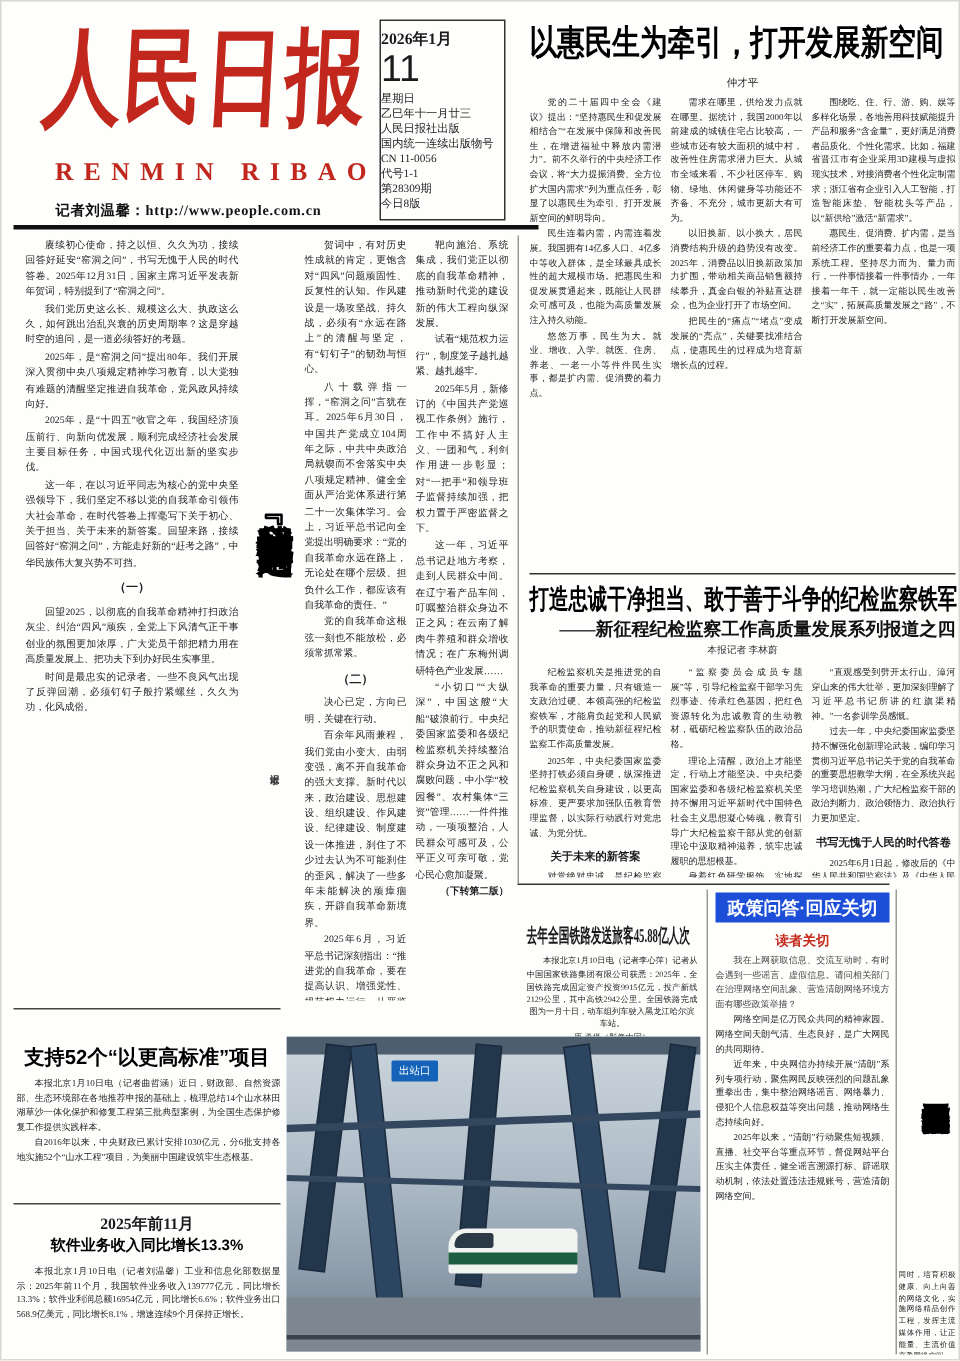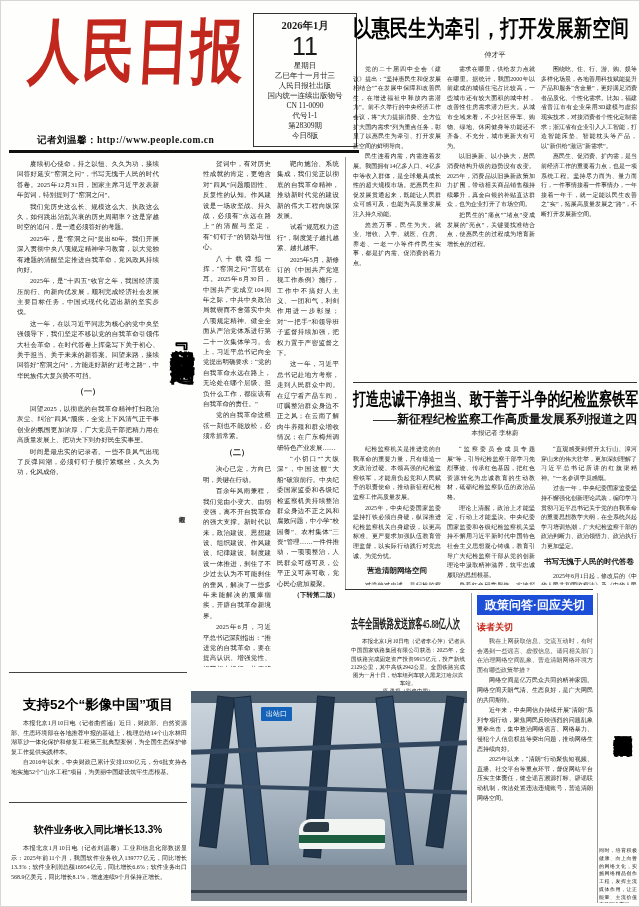--- a/index.html
+++ b/index.html
@@ -4,21 +4,21 @@
 <style>
   *{margin:0;padding:0;box-sizing:border-box}
   html,body{background:#e9e9e6}
   body{font-family:"Liberation Serif","DejaVu Serif",serif;color:#1a1a1a}
   .page{position:relative;width:640px;height:907px;background:#fefefd;margin:0 auto;overflow:hidden;border:1px solid #d7d7d3}
   .sans{font-family:"Liberation Sans","DejaVu Sans",sans-serif}
   
   .paper-title{position:absolute;left:30px;top:4px;font-size:70px;font-weight:bold;color:#c2271d;white-space:nowrap;letter-spacing:2px;transform:scale(.75,1) skewX(-4deg);transform-origin:0 0;font-family:"DejaVu Serif","Liberation Serif",serif}
   .paper-latin{position:absolute;left:34px;top:104px;width:218px;text-align:center;font-size:17px;font-weight:bold;color:#c2271d;letter-spacing:7px}
   .paper-web{position:absolute;left:36px;top:133px;font-size:9.5px;font-weight:bold;color:#111;letter-spacing:.5px}
-  .datebox{position:absolute;left:252px;top:12px;width:104px;height:134px;border:1.5px solid #333;text-align:center;padding-top:5px}
+  .datebox{position:absolute;left:252px;top:12px;width:84px;height:134px;border:1.5px solid #333;padding-top:5px}
   .db-month{font-size:10.5px;font-weight:bold}
   .db-day{font-size:25px;font-weight:normal;line-height:1.1;font-family:"Liberation Sans",sans-serif}
   .db-line{font-size:7.5px;line-height:1.35;color:#222}
   .rule{position:absolute;background:#111}
   .divider{position:absolute;background:#9a9a96}
   
   .col{position:absolute;overflow:hidden}
   .bp{font-size:6px;line-height:1.6;text-align:justify;text-indent:2em;color:#1c1c1c;margin-bottom:1px}
   .y .bp{font-size:6.5px}
   .bp.marker{text-align:center;text-indent:0;font-weight:bold;font-size:8px;margin:5px 0}
@@ -34,21 +34,21 @@
   .vby{position:absolute;writing-mode:vertical-rl;font-size:6.5px;color:#333}
   
   .cz-h{position:absolute;left:8px;width:178px;text-align:center;font-size:13.5px;font-weight:bold;white-space:nowrap;color:#000}
   .sw-k{position:absolute;left:8px;width:178px;text-align:center;font-size:10.5px;font-weight:bold}
   
   .rw-h{position:absolute;left:350px;top:614px;font-size:13px;font-weight:bold;white-space:nowrap;transform:scale(.55,1);transform-origin:0 0}
   .rw-cap{font-size:5.5px;text-align:center;text-indent:0;line-height:1.5;color:#222}
   .rw-credit{font-size:5.5px;text-align:center;color:#222}
   
   .qa-box{position:absolute;left:476px;top:594px;width:116px;height:20px;background:#1d4ed8;color:#fff;text-align:center;line-height:20px;font-size:12px;font-weight:bold;font-family:"Liberation Sans",sans-serif}
-  .qa-tag{position:absolute;left:476px;top:620px;width:116px;color:#c52a1c;font-weight:bold;font-size:9px}
+  .qa-tag{position:absolute;left:476px;top:620px;width:116px;text-align:center;color:#c52a1c;font-weight:bold;font-size:9px}
   .qa .bp.q{color:#444}
   
   .photo{position:absolute;left:190px;top:690px;width:276px;height:210px;overflow:hidden;background:linear-gradient(180deg,#cdd6de 0%,#aebbc7 45%,#8e9dab 75%,#6d7b88 100%)}
   .canopy{position:absolute;left:0;top:0;width:100%;height:12px;background:#4d5f6f}
   .pillar{position:absolute;top:6px;width:16px;height:150px;background:#22364c;box-shadow:0 0 0 1px #1b2b3d}
   .pillar.b{background:#2c4560}
   .beam{position:absolute;background:#33485e}
   .train{position:absolute;left:108px;top:128px;width:86px;height:30px;background:#f2f4f1;border-radius:12px 4px 2px 2px}
   .train-band{position:absolute;left:0;top:16px;width:100%;height:8px;background:#1c5e3f}
   .train-glass{position:absolute;left:4px;top:3px;width:26px;height:10px;background:#2b3a45;border-radius:8px 2px 2px 2px}
@@ -58,31 +58,32 @@
   .sign{position:absolute;left:70px;top:16px;background:#1463b8;color:#fff;font-size:7px;padding:2px 5px;font-family:"Liberation Sans",sans-serif;border-radius:1px}
   .rail-wrap{position:absolute;left:598px;top:846px;width:38px;height:56px;overflow:hidden}
   .rail-wrap p{font-size:5px;line-height:1.55;text-align:justify;color:#222}
 </style>
 </head>
 <body>
 
 <div class="page">
 
   <div class="paper-title">人民日报</div>
+  <div class="paper-latin">RENMIN RIBAO</div>
   <div class="paper-web">记者刘温馨：http://www.people.com.cn</div>
 
   <div class="datebox">
     <div class="db-month">2026年1月</div>
     <div class="db-day">11</div>
     <div>
         <div class="db-line">星期日</div>
         <div class="db-line">乙巳年十一月廿三</div>
         <div class="db-line">人民日报社出版</div>
         <div class="db-line">国内统一连续出版物号</div>
-        <div class="db-line">CN 11-0090</div>
+        <div class="db-line">CN 11-0056</div>
         <div class="db-line">代号1-1</div>
         <div class="db-line">第28309期</div>
         <div class="db-line">今日8版</div>
       </div>
   </div>
 
   <div class="rule" style="left:8px;top:149px;width:350px;height:2.5px"></div>
   <div class="divider" style="left:344px;top:156px;width:1px;height:432px"></div>
 
   <h1 class="lead-h sans">以惠民生为牵引，打开发展新空间</h1>
@@ -103,21 +104,21 @@
     </div>
 
   <div class="divider" style="left:352px;top:381px;width:284px;height:1px;background:#333"></div>
 
   <h2 class="jj-h sans">打造忠诚干净担当、敢于善于斗争的纪检监察铁军</h2>
   <div class="jj-sub">——新征程纪检监察工作高质量发展系列报道之四</div>
   <div class="jj-by">本报记者 李林蔚</div>
   <div class="col" style="left:352px;top:444px;width:88px;height:140px">
       <p class="bp">纪检监察机关是推进党的自我革命的重要力量，只有锻造一支政治过硬、本领高强的纪检监察铁军，才能肩负起党和人民赋予的职责使命，推动新征程纪检监察工作高质量发展。</p>
       <p class="bp">2025年，中央纪委国家监委坚持打铁必须自身硬，纵深推进纪检监察机关自身建设，以更高标准、更严要求加强队伍教育管理监督，以实际行动践行对党忠诚、为党分忧。</p>
-      <p class="bp sub">营造清朗网络空间</p>
+      <p class="bp sub">关于未来的新答案</p>
       <p class="bp">对党绝对忠诚，是纪检监察干部的立身之本、从政之基。</p>
     </div>
   <div class="col" style="left:446px;top:444px;width:88px;height:140px">
       <p class="bp">“监察委员会成员专题展”等，引导纪检监察干部学习先烈事迹、传承红色基因，把红色资源转化为忠诚教育的生动教材，砥砺纪检监察队伍的政治品格。</p>
       <p class="bp">理论上清醒，政治上才能坚定，行动上才能坚决。中央纪委国家监委和各级纪检监察机关坚持不懈用习近平新时代中国特色社会主义思想凝心铸魂，教育引导广大纪检监察干部从党的创新理论中汲取精神滋养，筑牢忠诚履职的思想根基。</p>
       <p class="bp">身着红色研学服饰，实地探访太行绝壁上的“人工天河”——红旗渠……近日，河南省纪委监委在红旗渠廉洁教育学院举办中青年纪检干部党性修养和纪律教育培训班。</p>
     </div>
   <div class="col" style="left:540px;top:444px;width:96px;height:140px">
       <p class="bp">“直观感受到劈开太行山、漳河穿山来的伟大壮举，更加深刻理解了习近平总书记所讲的红旗渠精神。”一名参训学员感慨。</p>
       <p class="bp">过去一年，中央纪委国家监委坚持不懈强化创新理论武装，编印学习贯彻习近平总书记关于党的自我革命的重要思想教学大纲，在全系统兴起学习培训热潮，广大纪检监察干部的政治判断力、政治领悟力、政治执行力更加坚定。</p>
@@ -151,26 +152,27 @@
   <div class="y col" style="left:276px;top:158px;width:62px;height:508px">
       <p class="bp">靶向施治、系统集成，我们党正以彻底的自我革命精神，推动新时代党的建设新的伟大工程向纵深发展。</p>
       <p class="bp">试看“规范权力运行”，制度笼子越扎越紧、越扎越牢。</p>
       <p class="bp">2025年5月，新修订的《中国共产党巡视工作条例》施行，工作中不搞好人主义、一团和气，利剑作用进一步彰显；对“一把手”和领导班子监督持续加强，把权力置于严密监督之下。</p>
       <p class="bp">这一年，习近平总书记赴地方考察，走到人民群众中间。在辽宁看产品车间，叮嘱整治群众身边不正之风；在云南了解肉牛养殖和群众增收情况；在广东梅州调研特色产业发展……</p>
       <p class="bp">“小切口”“大纵深”，中国这艘“大船”破浪前行。中央纪委国家监委和各级纪检监察机关持续整治群众身边不正之风和腐败问题，中小学“校园餐”、农村集体“三资”管理……一件件推动，一项项整治，人民群众可感可及，公平正义可亲可敬，党心民心愈加凝聚。</p>
       <p class="bp jump">（下转第二版）</p>
     </div>
 
   <div class="divider" style="left:8px;top:671px;width:178px;height:1px;background:#444"></div>
-  <div class="cz-h sans" style="top:695px">支持52个“影像中国”项目</div>
+  <div class="cz-h sans" style="top:695px">支持52个“以更高标准”项目</div>
   <div class="col" style="left:10px;top:718px;width:176px;height:80px">
       <p class="bp">本报北京1月10日电（记者曲哲涵）近日，财政部、自然资源部、生态环境部在各地推荐申报的基础上，梳理总结14个山水林田湖草沙一体化保护和修复工程第三批典型案例，为全国生态保护修复工作提供实践样本。</p>
       <p class="bp">自2016年以来，中央财政已累计安排1030亿元，分6批支持各地实施52个“山水工程”项目，为美丽中国建设筑牢生态根基。</p>
     </div>
   <div class="divider" style="left:8px;top:801px;width:178px;height:1px;background:#444"></div>
+  <div class="sw-k" style="top:808px">2025年前11月</div>
   <div class="cz-h sans" style="top:822px;font-size:10px">软件业务收入同比增长13.3%</div>
   <div class="col" style="left:10px;top:843px;width:176px;height:60px">
       <p class="bp">本报北京1月10日电（记者刘温馨）工业和信息化部数据显示：2025年前11个月，我国软件业务收入139777亿元，同比增长13.3%；软件业利润总额16954亿元，同比增长6.6%；软件业务出口568.9亿美元，同比增长8.1%，增速连续9个月保持正增长。</p>
     </div>
 
   <h3 class="rw-h">去年全国铁路发送旅客45.88亿人次</h3>
   <div class="col" style="left:350px;top:636px;width:114px;height:34px">
     <p class="bp" style="font-size:5.5px">本报北京1月10日电（记者李心萍）记者从中国国家铁路集团有限公司获悉：2025年，全国铁路完成固定资产投资9915亿元，投产新线2129公里，其中高铁2942公里。全国铁路完成旅客发送量45.88亿人次，同比增长6.4%。</p>
   </div>
   <div class="col" style="left:350px;top:670px;width:114px;height:20px">

